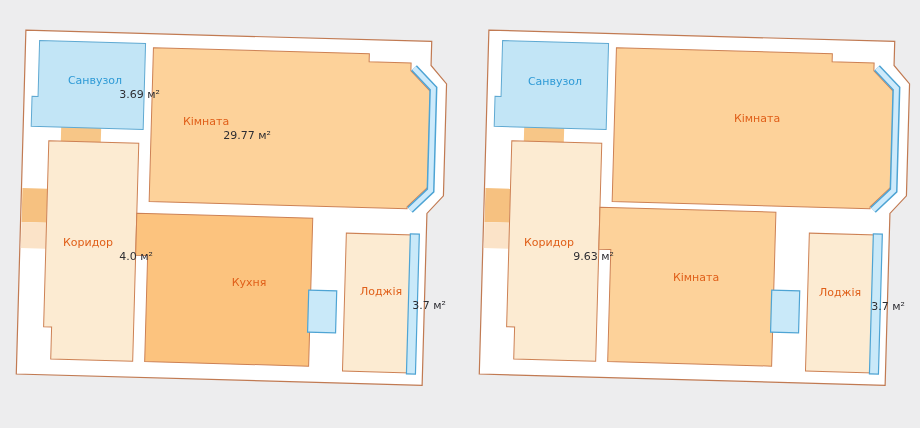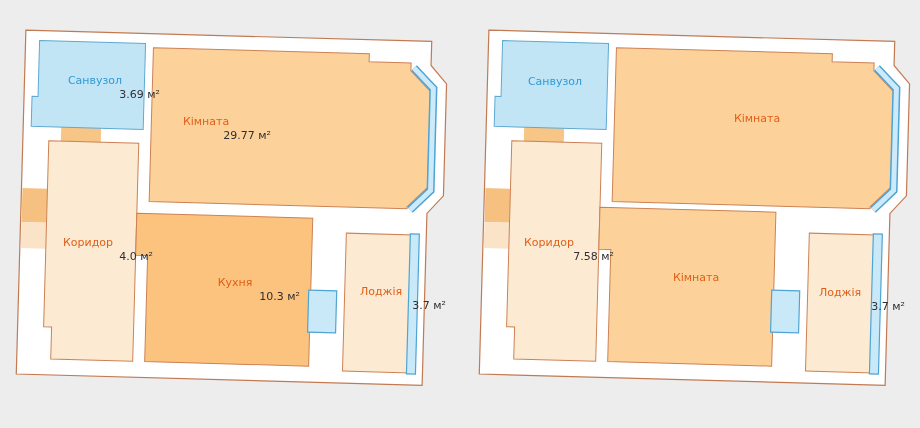--- a/index.html
+++ b/index.html
@@ -43,23 +43,22 @@
       <div class="room-area">3.69 м²</div>
     </div>
     <div class="room-label" style="left:141px;top:115px">
       <div class="room-name">Кімната</div>
       <div class="room-area">29.77 м²</div>
     </div>
     <div class="room-label" style="left:23px;top:236px">
       <div class="room-name">Коридор</div>
       <div class="room-area">4.0 м²</div>
     </div>
-    <div class="room-label" style="left:170px;top:276px">
+    <div class="room-label" style="left:184px;top:276px">
       <div class="room-name">Кухня</div>
-      <div class="room-area">10.3 м²</div>
     </div>
     <div class="room-label" style="left:316px;top:285px">
       <div class="room-name">Лоджія</div>
       <div class="room-area">3.7 м²</div>
     </div>
   </section>
 
   <section class="plan" style="left:463px">
     <svg width="460" height="410" viewBox="0 0 460 410">
       <g transform="translate(22,26) rotate(1.6)">
@@ -79,21 +78,21 @@
       </g>
     </svg>
     <div class="room-label" style="left:27px;top:75px">
       <div class="room-name blue">Санвузол</div>
     </div>
     <div class="room-label" style="left:229px;top:112px">
       <div class="room-name">Кімната</div>
     </div>
     <div class="room-label" style="left:21px;top:236px">
       <div class="room-name">Коридор</div>
-      <div class="room-area">7.58 м²</div>
+      <div class="room-area">9.63 м²</div>
     </div>
     <div class="room-label" style="left:168px;top:271px">
       <div class="room-name">Кімната</div>
     </div>
     <div class="room-label" style="left:312px;top:286px">
       <div class="room-name">Лоджія</div>
       <div class="room-area">3.7 м²</div>
     </div>
   </section>
 

